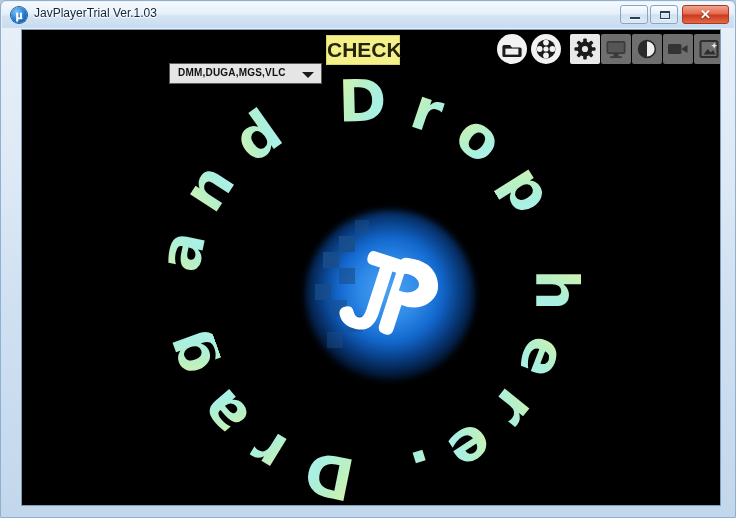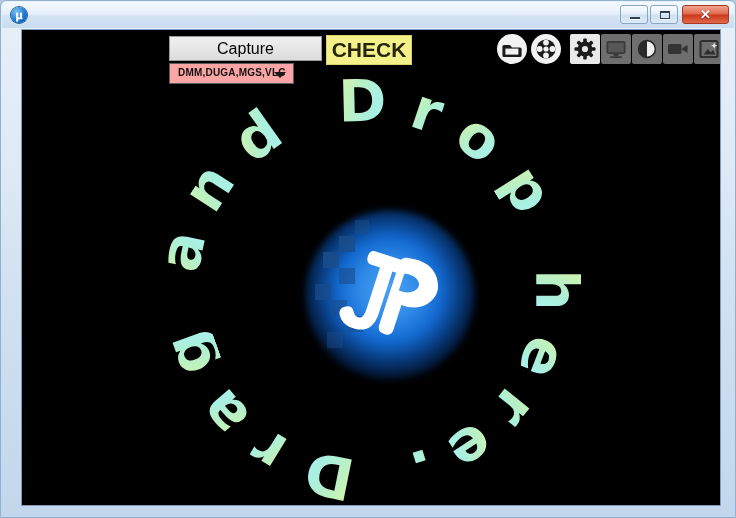--- a/index.html
+++ b/index.html
@@ -146,22 +146,22 @@
     box-sizing: border-box;
     color: #000000;
     font-size: 16px;
     line-height: 24px;
     text-align: center;
     cursor: pointer;
   }
   #combo {
     position: absolute;
     left: 147px; top: 33px;
-    width: 125px; height: 21px;
-    background: #fca5a5;
+    width: 153px; height: 21px;
+    background: #e5e5e5;
     border: 1px solid #5c5c5c;
     box-sizing: border-box;
     cursor: pointer;
   }
   #combo-text {
     position: absolute;
     left: 8px; top: 3px;
     font-size: 10px;
     font-weight: bold;
     color: #101010;
@@ -172,21 +172,21 @@
     position: absolute;
     right: 7px; top: 8px;
     width: 0; height: 0;
     border-left: 6px solid transparent;
     border-right: 6px solid transparent;
     border-top: 6px solid #1a1a1a;
   }
   #check-btn {
     position: absolute;
     left: 304px; top: 5px;
-    width: 86px; height: 30px;
+    width: 74px; height: 30px;
     background: #f4f08a;
     border: 1px solid #d9d36a;
     box-sizing: border-box;
     color: #26250c;
     font-size: 21px;
     font-weight: bold;
     line-height: 28px;
     text-align: center;
     cursor: pointer;
   }
@@ -282,20 +282,21 @@
     letter-spacing: .5px;
   }
 </style>
 </head>
 <body>
 
 <div id="window">
 
   <div id="titlebar">
     <div id="title-icon">𝛍</div>
+    <div id="title-text">JavPlayerTrial Ver.1.03</div>
 
     <div class="winbtn" id="btn-min">
       <span class="min-bar"></span>
     </div>
     <div class="winbtn" id="btn-max">
       <span class="max-box"></span>
     </div>
     <div class="winbtn" id="btn-close">
       <span class="glyph">✕</span>
     </div>
@@ -344,21 +345,20 @@
 
             <path d="M92 44 q22 -4 32 10 q10 14 0 27 q-9 11 -25 10 v26 q0 7 -7.5 7 t-7.5 -7 v-66 q0 -6 8 -7 z
                      M92 60 v18 q10 1 15 -4.5 q5 -5.5 0.5 -10.5 q-4.5 -5 -15.5 -3 z" fill="#ffffff"></path>
           </g>
         </svg>
       </div>
     </div>
 
     <div id="toolbar">
 
-      <div id="capture-btn">Capture</div>
 
       <div id="combo">
         <span id="combo-text">DMM,DUGA,MGS,VLC</span>
         <span id="combo-arrow"></span>
       </div>
 
       <div id="check-btn">CHECK</div>
 
       <div id="iconrow">
 

